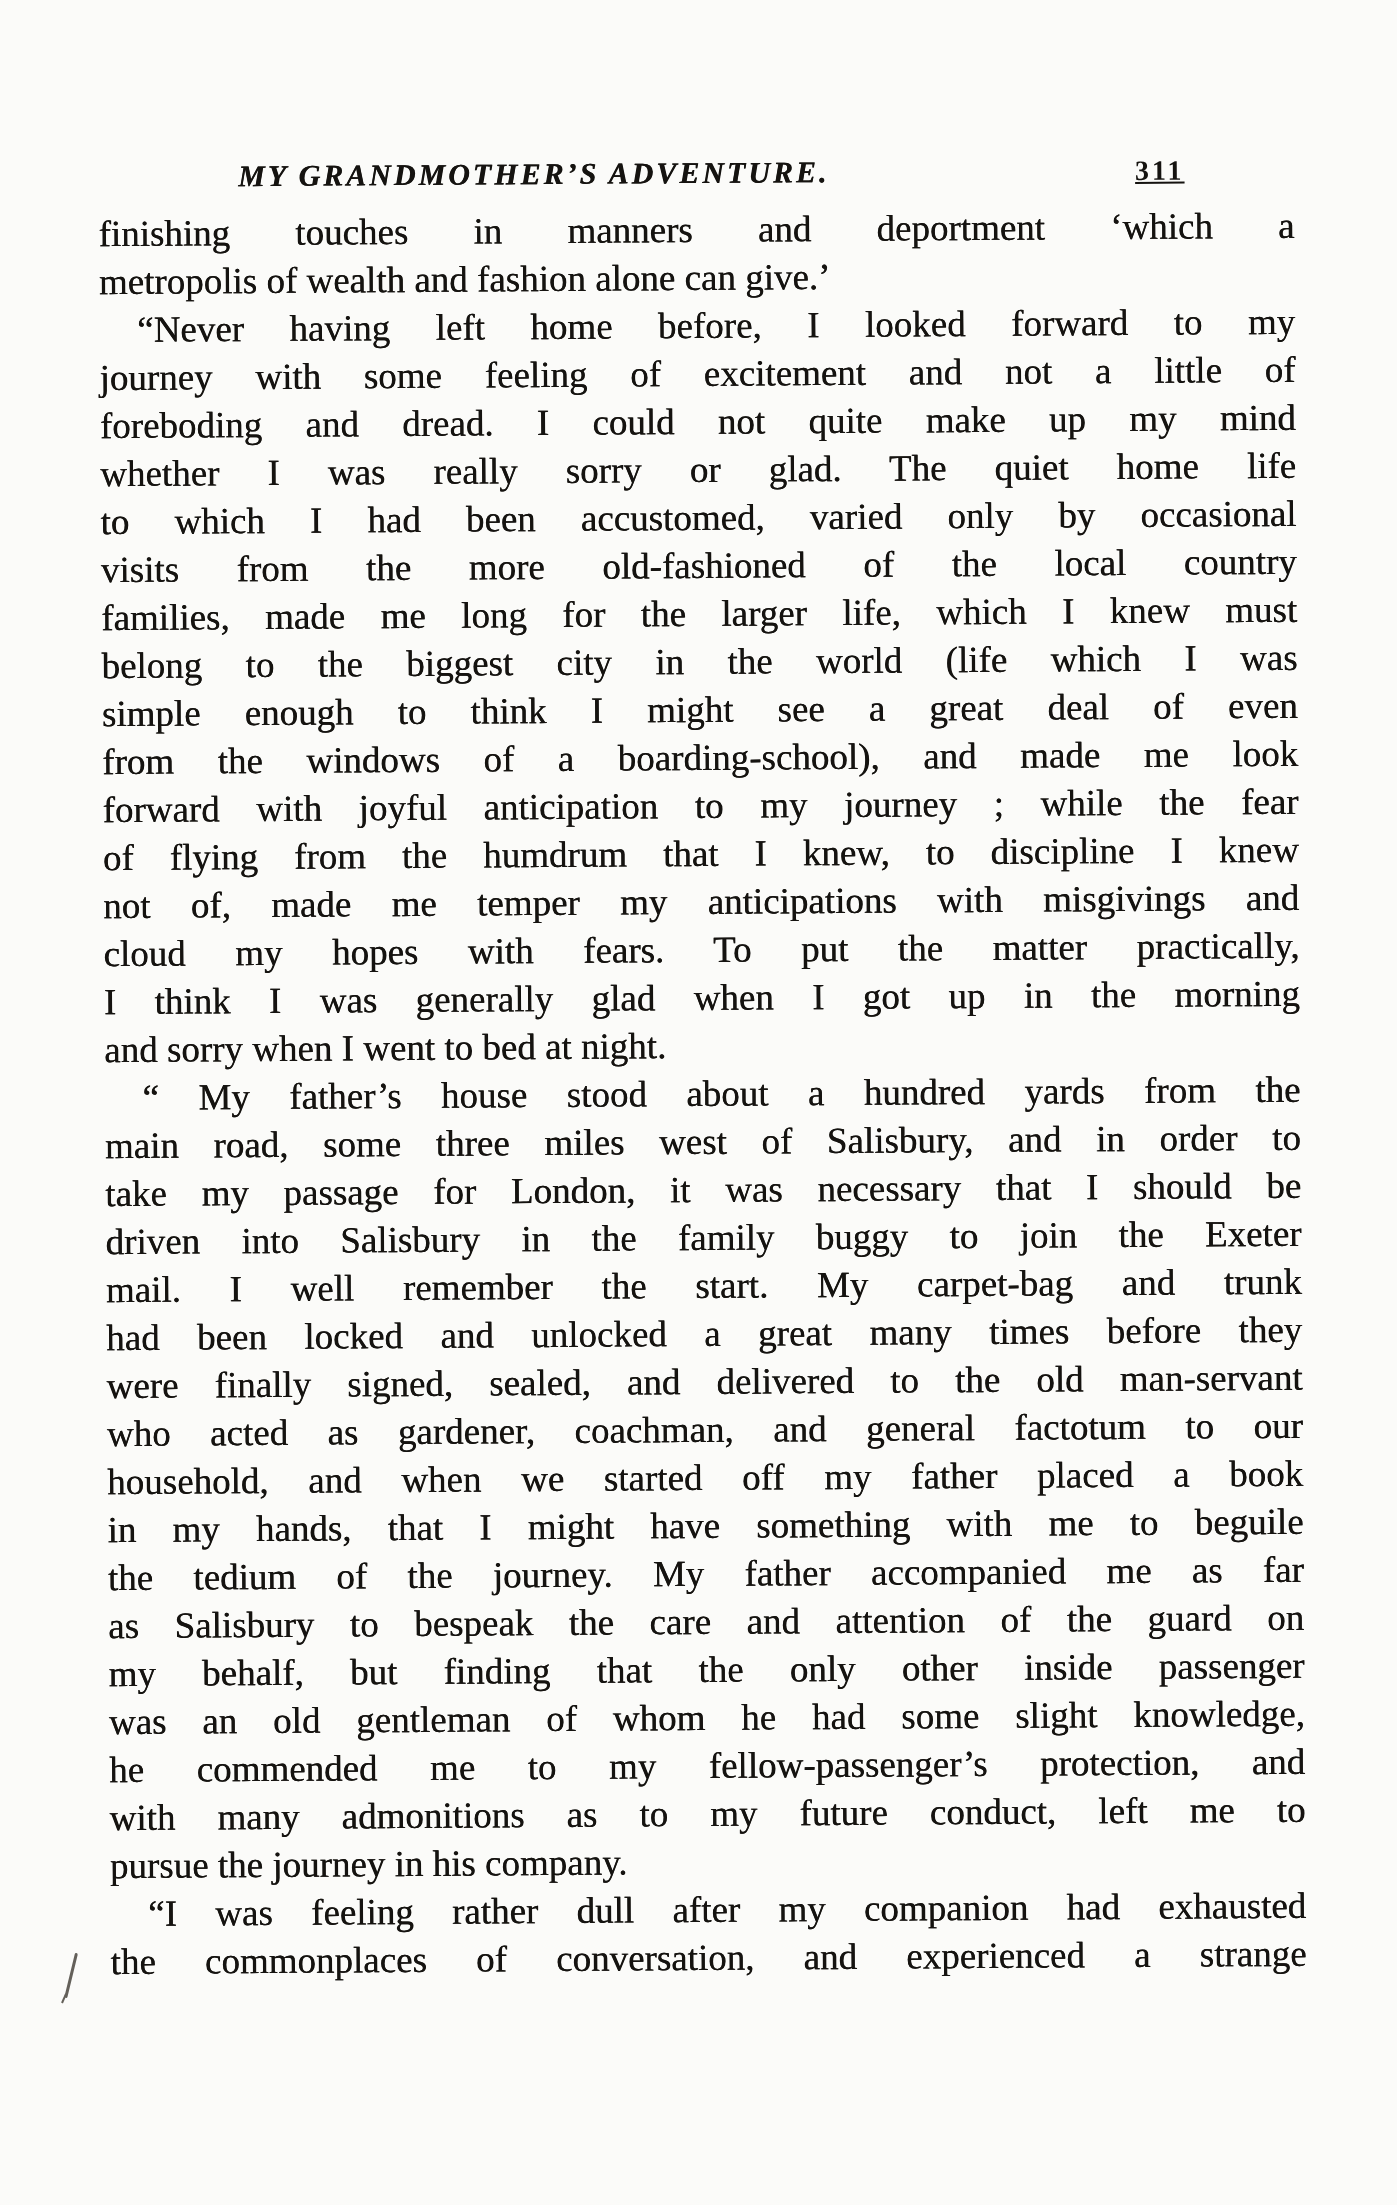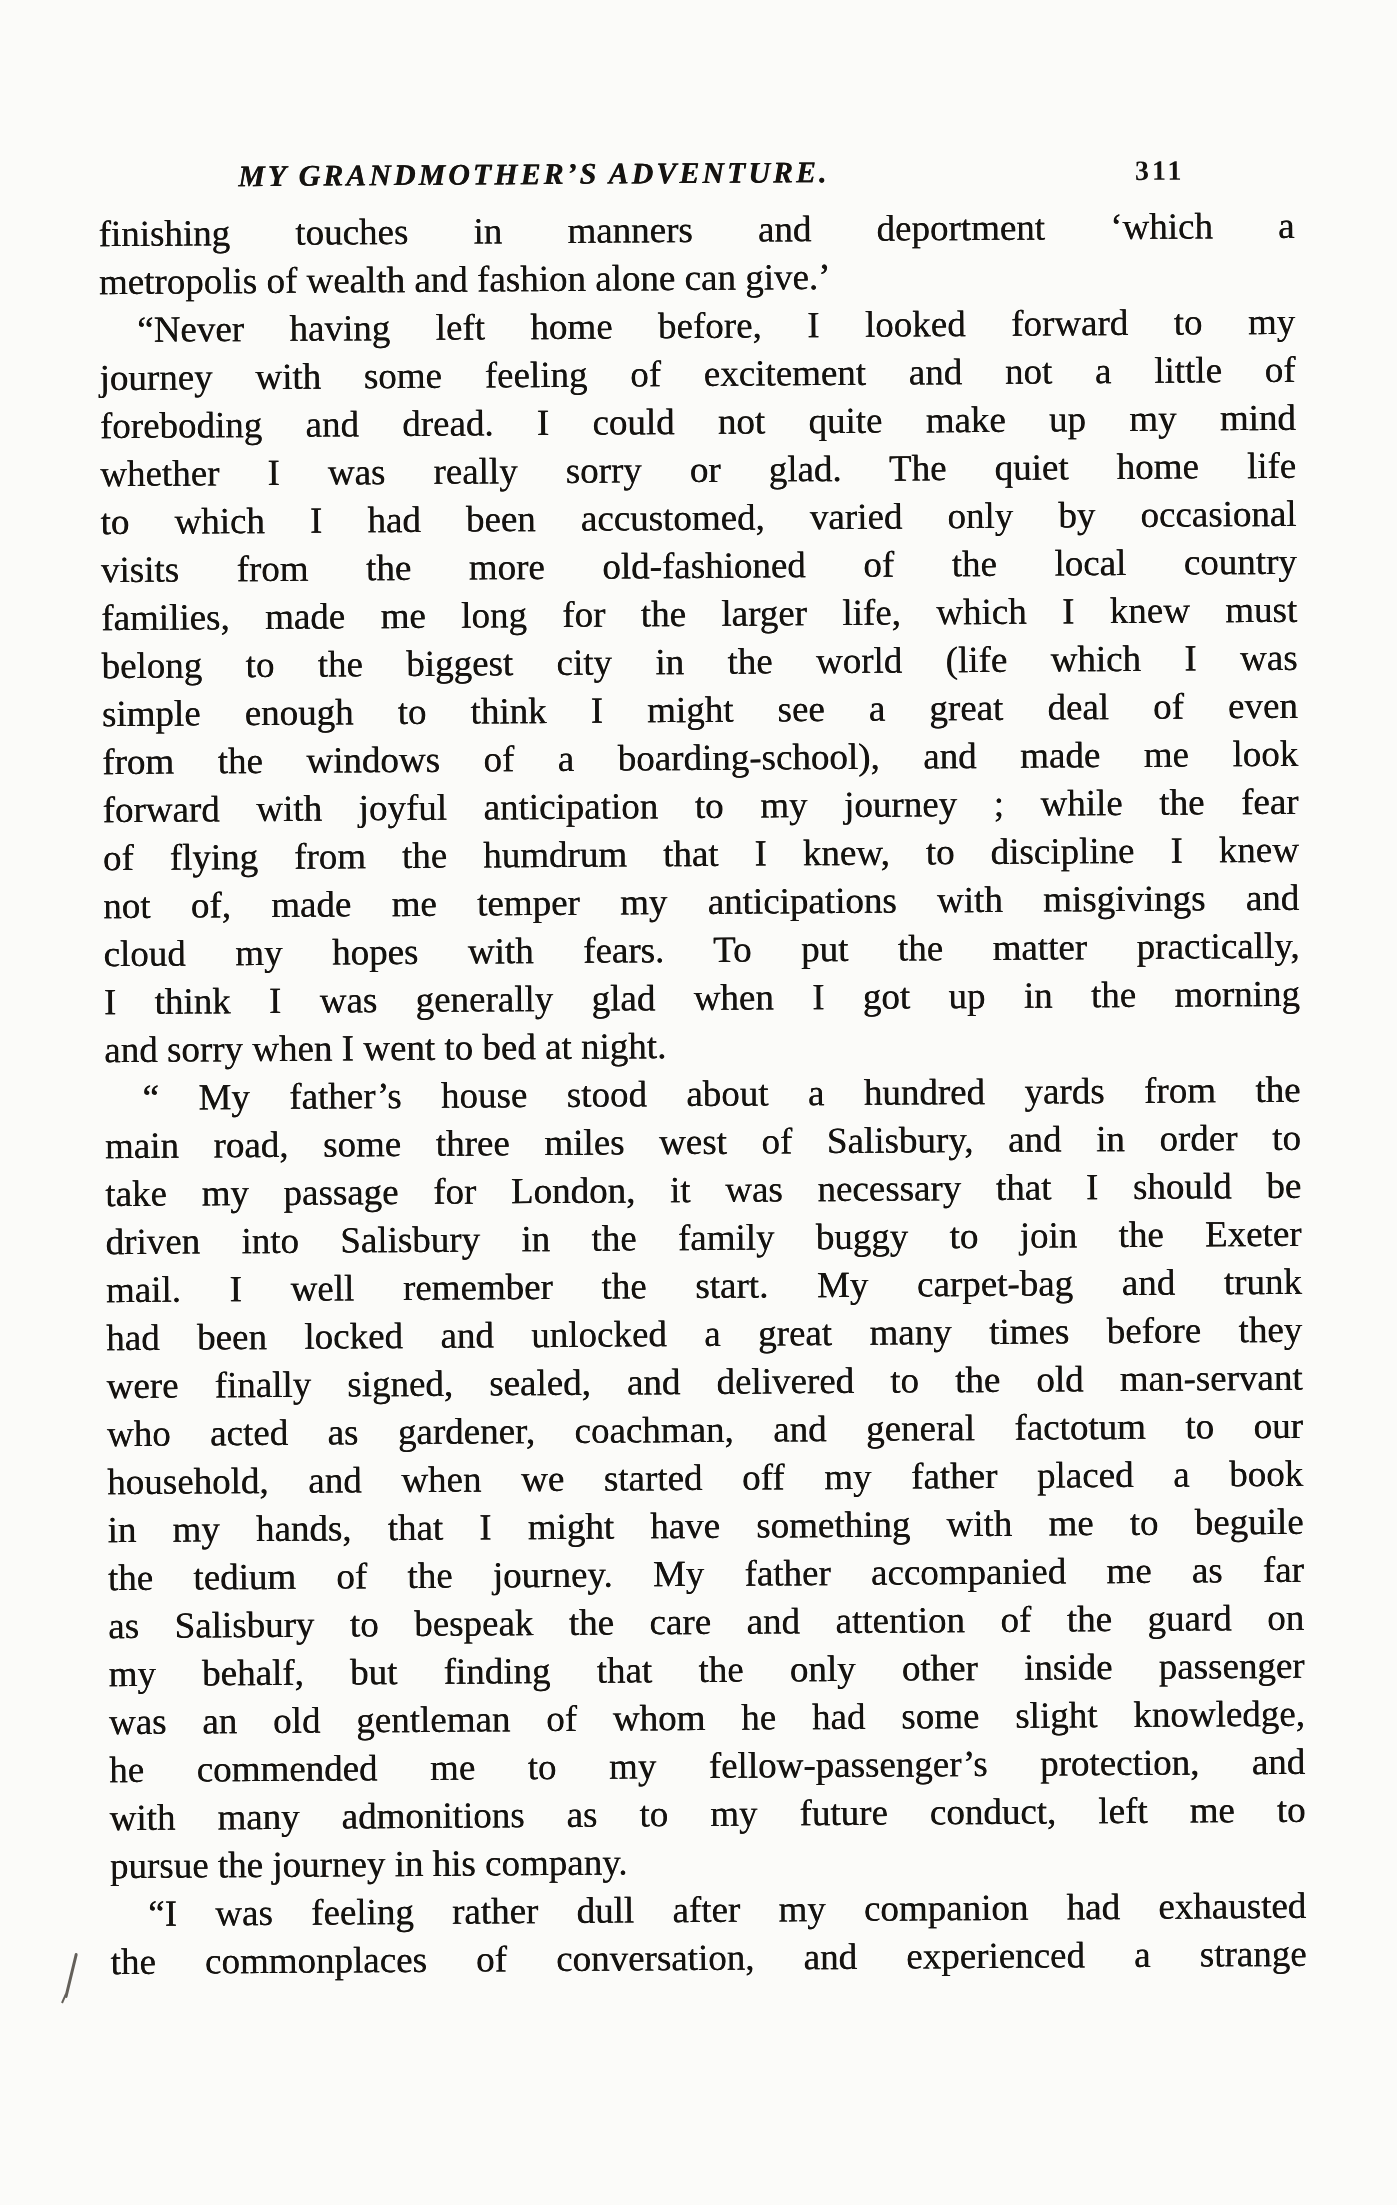--- a/index.html
+++ b/index.html
@@ -37,20 +37,21 @@
     white-space:nowrap;
     text-shadow:0.4px 0 0 var(--ink);
   }
   .head-page-number{
     position:absolute;
     left:1140px;
     top:2px;
     font-size:28px;
     letter-spacing:3px;
     font-weight:700;
+    text-decoration:underline;
   }
   .text-block{
     position:absolute;
     left:103px;
     top:206px;
     width:1196px;
     font-size:37px;
     line-height:48px;
     text-shadow:0.35px 0 0 var(--ink);
   }

